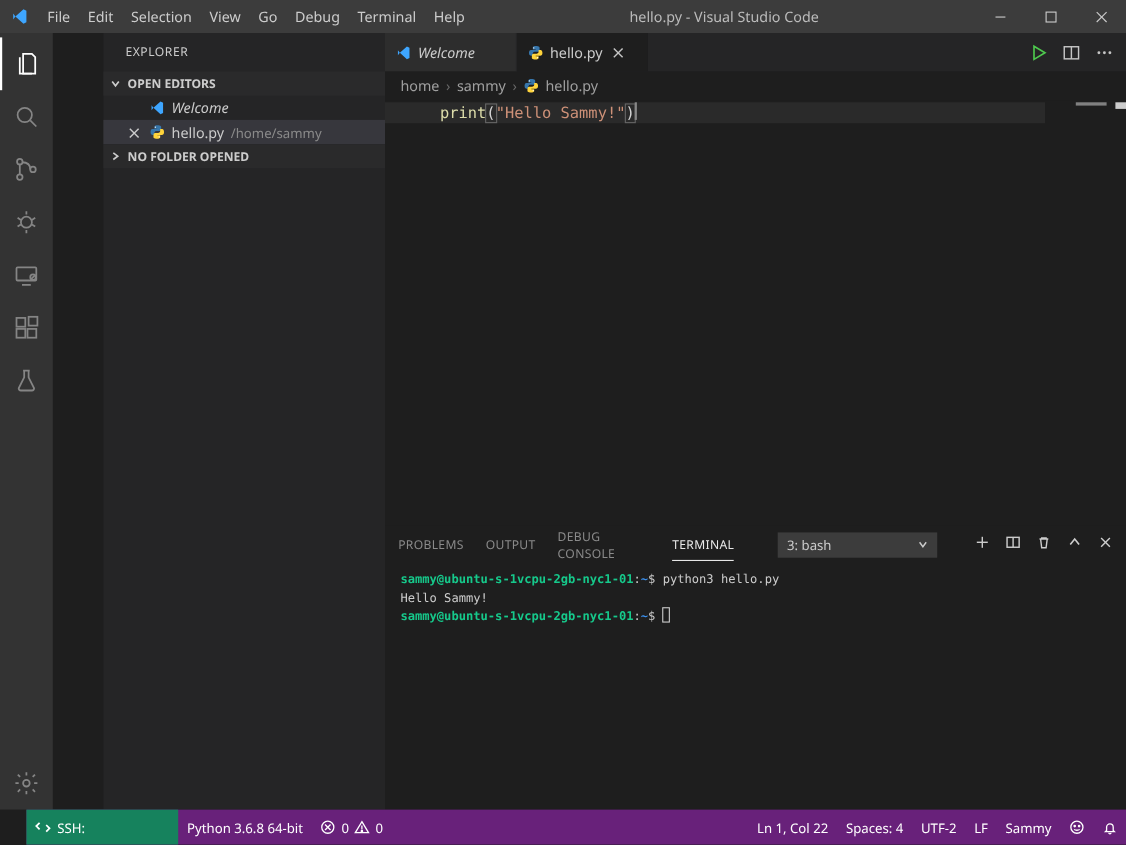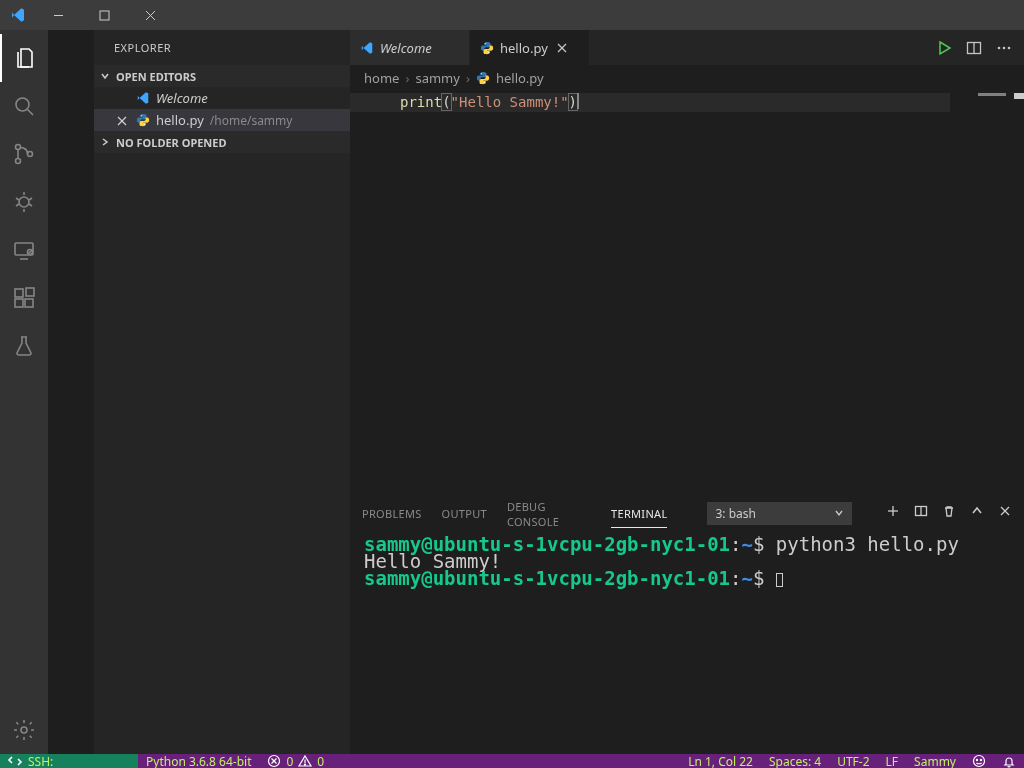--- a/index.html
+++ b/index.html
@@ -172,31 +172,31 @@
   .panel-tabs .term-select {
     height:23px; width:160px; padding:0 8px;
     background:#3c3c3c; color:#ccc; font-size:12px;
     display:flex; align-items:center; gap:24px;
     justify-content:space-between;
   }
   .panel-tabs .pact { display:flex; align-items:center; gap:14px; margin-left:14px; }
 
   .terminal {
     flex:1; padding:6px 14px;
-    font-family:Consolas,"Menlo",monospace; font-size:19px; line-height:17px;
+    font-family:Consolas,"Menlo",monospace; font-size:11px; line-height:17px;
     color:#ccc; white-space:pre;
   }
   .t-user { color:var(--term-green); font-weight:bold; }
   .t-path { color:var(--term-blue); font-weight:bold; }
   .t-cursor { display:inline-block; width:7px; height:14px; border:1px solid #ccc; vertical-align:-2px; }
 
   
   .statusbar {
-    height:14px; background:var(--bg-statusbar);
-    display:flex; align-items:center; color:#bef264; font-size:12px;
+    height:32px; background:var(--bg-statusbar);
+    display:flex; align-items:center; color:#ffffff; font-size:12px;margin-left:24px;
   }
   .statusbar .green { background:var(--green); height:100%; width:138px; padding:0 8px; display:flex; align-items:center; gap:6px; }
   .statusbar .sitem { padding:0 8px; display:flex; align-items:center; gap:5px; }
   .statusbar .spacer { flex:1; }
   svg { overflow:visible; }
 
   
   .py-logo { width:14px; height:14px; }
   .py-logo .a { fill:var(--python-blue); }
   .py-logo .b { fill:var(--python-yellow); }
@@ -207,20 +207,31 @@
 </style>
 </head>
 <body>
 
 <div class="titlebar">
   <div class="logo">
     <svg class="vs-logo" viewBox="0 0 24 24">
         <path d="M17 2 L6 12 L17 22 L21 20 L21 4 Z M3 8 L3 16 L6 12 Z"></path>
       </svg>
   </div>
+  <div class="menus">
+    <span>File</span>
+    <span>Edit</span>
+    <span>Selection</span>
+    <span>View</span>
+    <span>Go</span>
+    <span>Debug</span>
+    <span>Terminal</span>
+    <span>Help</span>
+  </div>
+  <div class="title">hello.py - Visual Studio Code</div>
   <div class="winctrl">
     <div>
         <svg width="11" height="11">
           <line x1="1" y1="5.5" x2="10" y2="5.5"></line>
         </svg>
       </div>
     <div>
         <svg width="11" height="11">
           <rect x="1" y="1" width="9" height="9"></rect>
         </svg>

